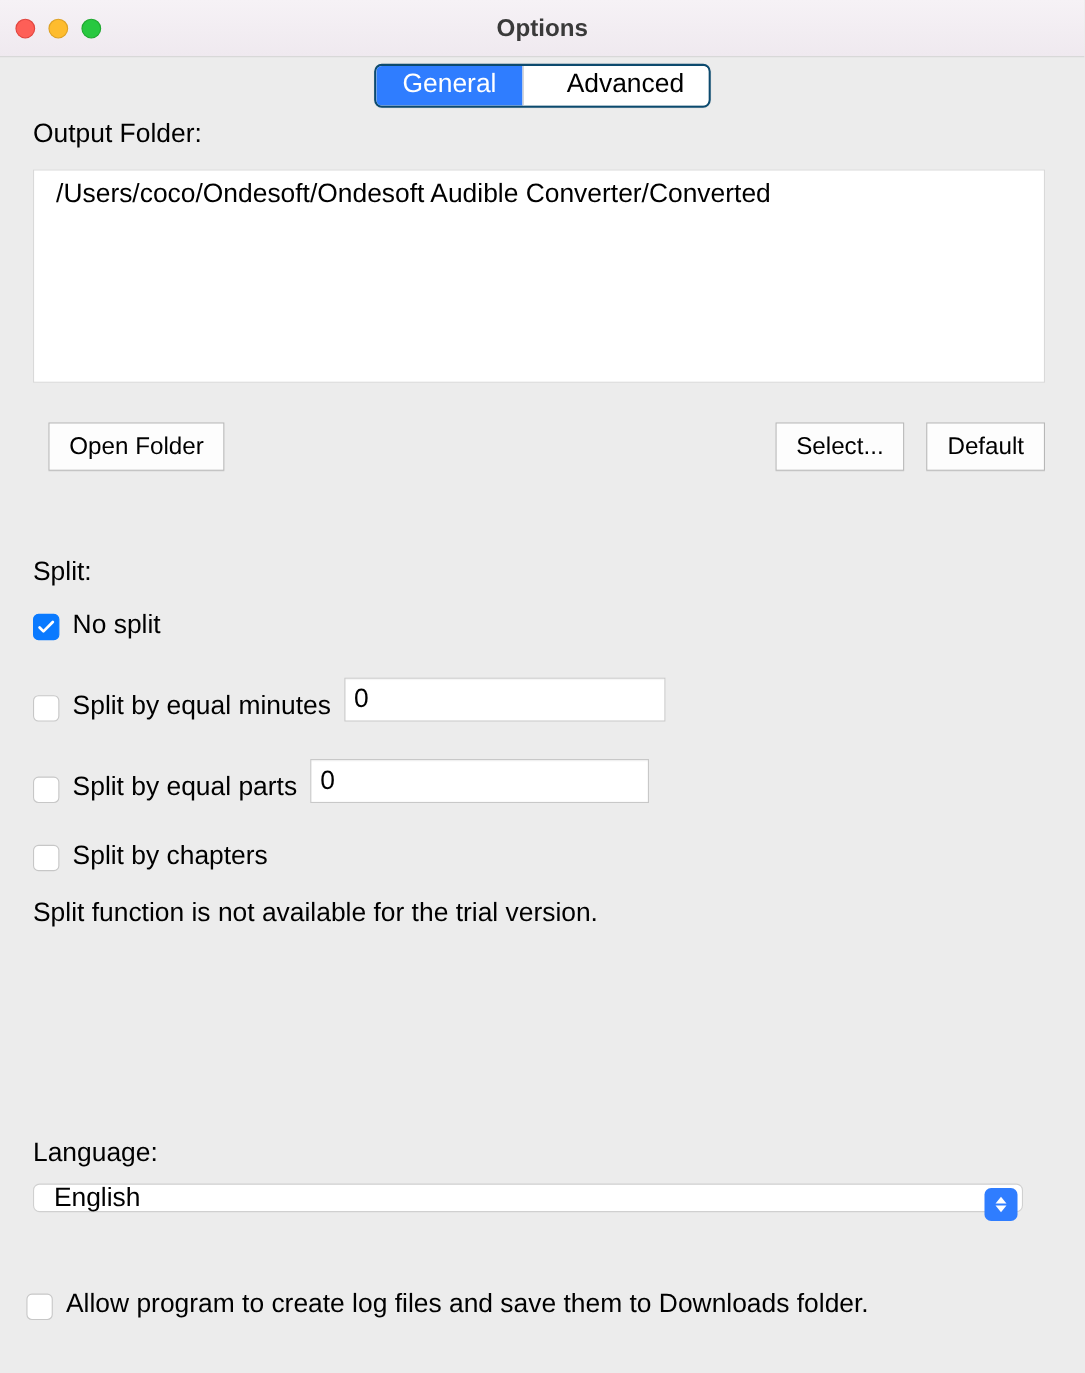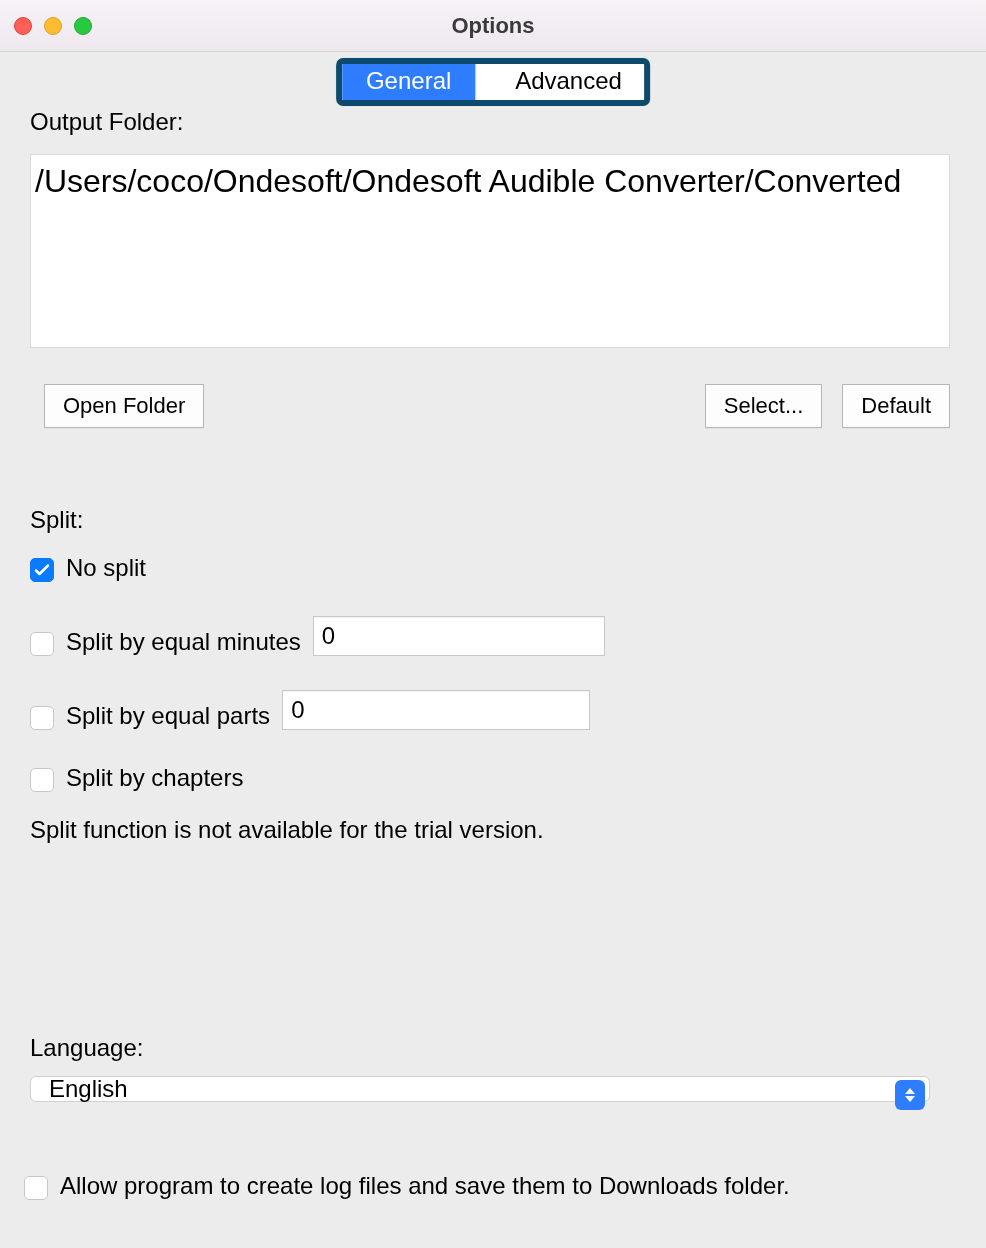--- a/index.html
+++ b/index.html
@@ -27,21 +27,21 @@
   .tl.yellow { background: #febc2e; border: 1px solid #dea123; }
   .tl.green  { background: #28c840; border: 1px solid #1fa82f; }
   .title {
     position: absolute; left: 0; right: 0; text-align: center;
     font-weight: 700; font-size: 22px; color: #3a3a3a;
   }
 
   
   .tabgroup {
     display: inline-flex;
-    border: 6px solid #0c4a6e;
+    border: 2px solid #0c4a6e;
     border-radius: 7px;
     overflow: hidden;
     background: #fff;
     position: absolute;
     top: 58px; left: 50%; transform: translateX(-50%);
     box-shadow: 0 0 0 1px rgba(0,0,0,0.02);
   }
   .tab {
     min-width: 133px;
     padding: 3px 22px 5px;
@@ -60,22 +60,22 @@
 
   .content { position: absolute; top: 108px; left: 0; right: 16px; padding: 0 30px; }
 
   .label { font-size: 24px; }
 
   .outbox {
     margin-top: 18px;
     background: #fff;
     border: 1px solid #d9d9d9;
     width: 920px; height: 194px;
-    padding: 8px 4px;
-    font-size: 32px;
+    padding: 8px 20px;
+    font-size: 24px;
     overflow: hidden;
   }
 
   .btnrow { margin-top: 36px; display: flex; gap: 20px; width: 920px; }
   .btn {
     background: #fdfdfd;
     border: 1px solid #b7b7b7;
     font-size: 22px;
     padding: 8px 18px;
     box-shadow: 0 1px 0 rgba(0,0,0,0.04);

